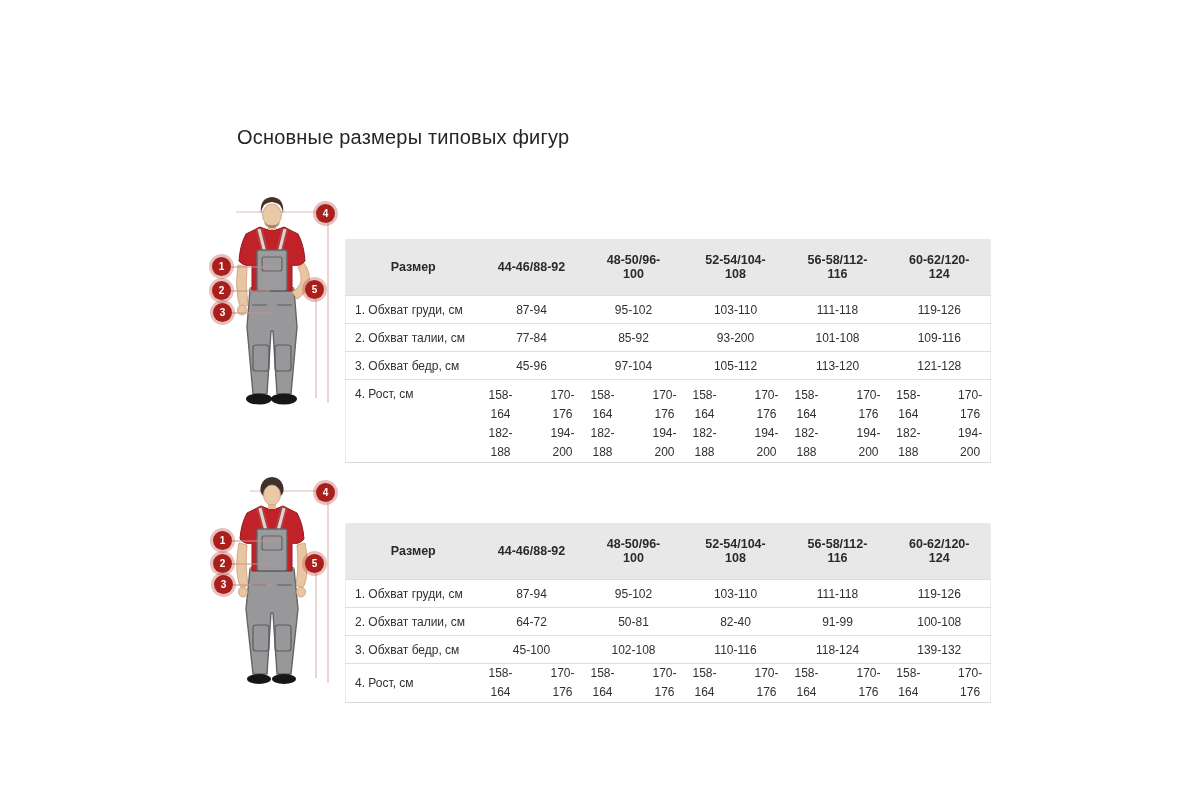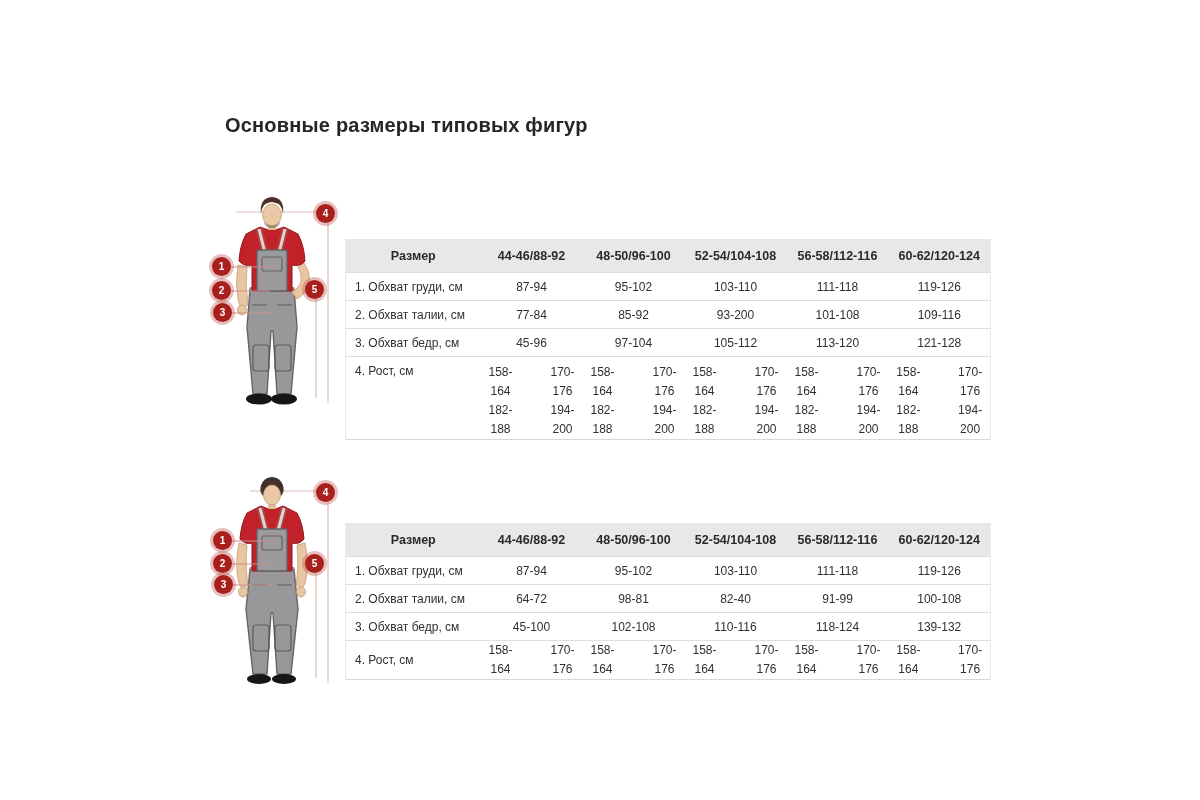--- a/index.html
+++ b/index.html
@@ -1,39 +1,39 @@
 <!DOCTYPE html>
 <html><head>
 <meta charset="utf-8">
 <style>
   html,body { margin:0; padding:0; background:#fff; }
   .canvas {
     position:relative; width:1200px; height:800px; background:#ffffff;
     font-family:"Liberation Sans","DejaVu Sans",sans-serif; overflow:hidden;
   }
   .title {
-    position:absolute; left:225px; top:114px; margin:0;
-    font-size:20px; font-weight:700; color:#262626; letter-spacing:.2px;
+    position:absolute; left:225px; top:114px; margin:12px;
+    font-size:20px; font-weight:400; color:#262626; letter-spacing:.2px;
   }
   .figure { position:absolute; }
   .figure svg { position:absolute; left:0; top:0; }
   .marker {
     position:absolute; width:19px; height:19px; border-radius:50%;
     background:#a81f1c; box-shadow:0 0 0 3px rgba(186,74,68,.35);
     color:#fff; font-weight:700; font-size:10px; line-height:19px;
     text-align:center; z-index:2;
   }
   .size-table {
     position:absolute; border-collapse:collapse; table-layout:fixed;
     font-size:12px; color:#303030;
     border-left:1px solid #ececec; border-right:1px solid #ececec;
   }
   .size-table th {
     background:#e8e8e8; font-weight:700; font-size:12.5px;
-    height:25px; padding:4px; text-align:center; color:#2a2a2a;
+    height:25px; padding:14px; text-align:center; color:#2a2a2a;
   }
   .size-table td {
     height:27px; padding:0; text-align:center;
     border-top:1px solid #dedede;
   }
   .size-table tr.last td { border-bottom:1px solid #d8d8d8; }
   .size-table td.lbl { text-align:left; padding-left:9px; }
   .size-table td.top { vertical-align:top; padding-top:7px; }
   .t1 tr.hrow td { height:57px; }
   .t2 tr.hrow td { height:29px; }
@@ -258,21 +258,21 @@
         <td class="lbl">1. Обхват груди, см</td>
         <td>87-94</td>
         <td>95-102</td>
         <td>103-110</td>
         <td>111-118</td>
         <td>119-126</td>
       </tr>
       <tr>
         <td class="lbl">2. Обхват талии, см</td>
         <td>64-72</td>
-        <td>98-81</td>
+        <td>50-81</td>
         <td>82-40</td>
         <td>91-99</td>
         <td>100-108</td>
       </tr>
       <tr>
         <td class="lbl">3. Обхват бедр, см</td>
         <td>45-100</td>
         <td>102-108</td>
         <td>110-116</td>
         <td>118-124</td>

